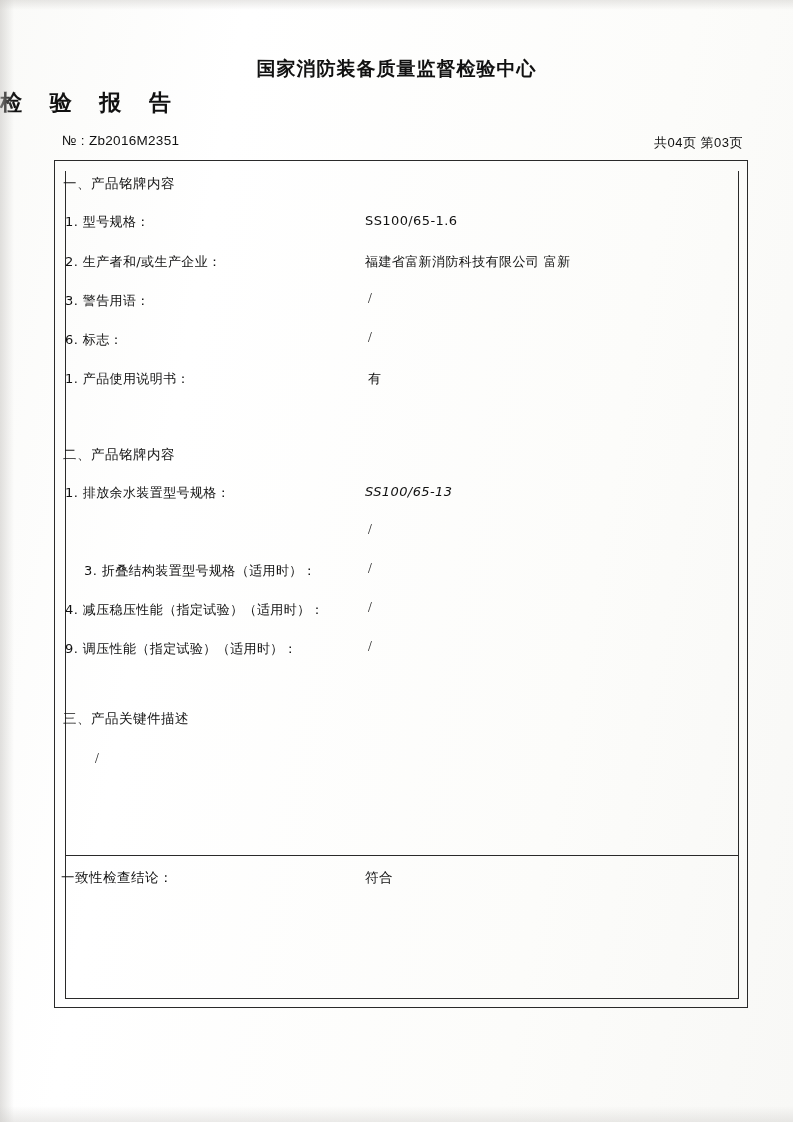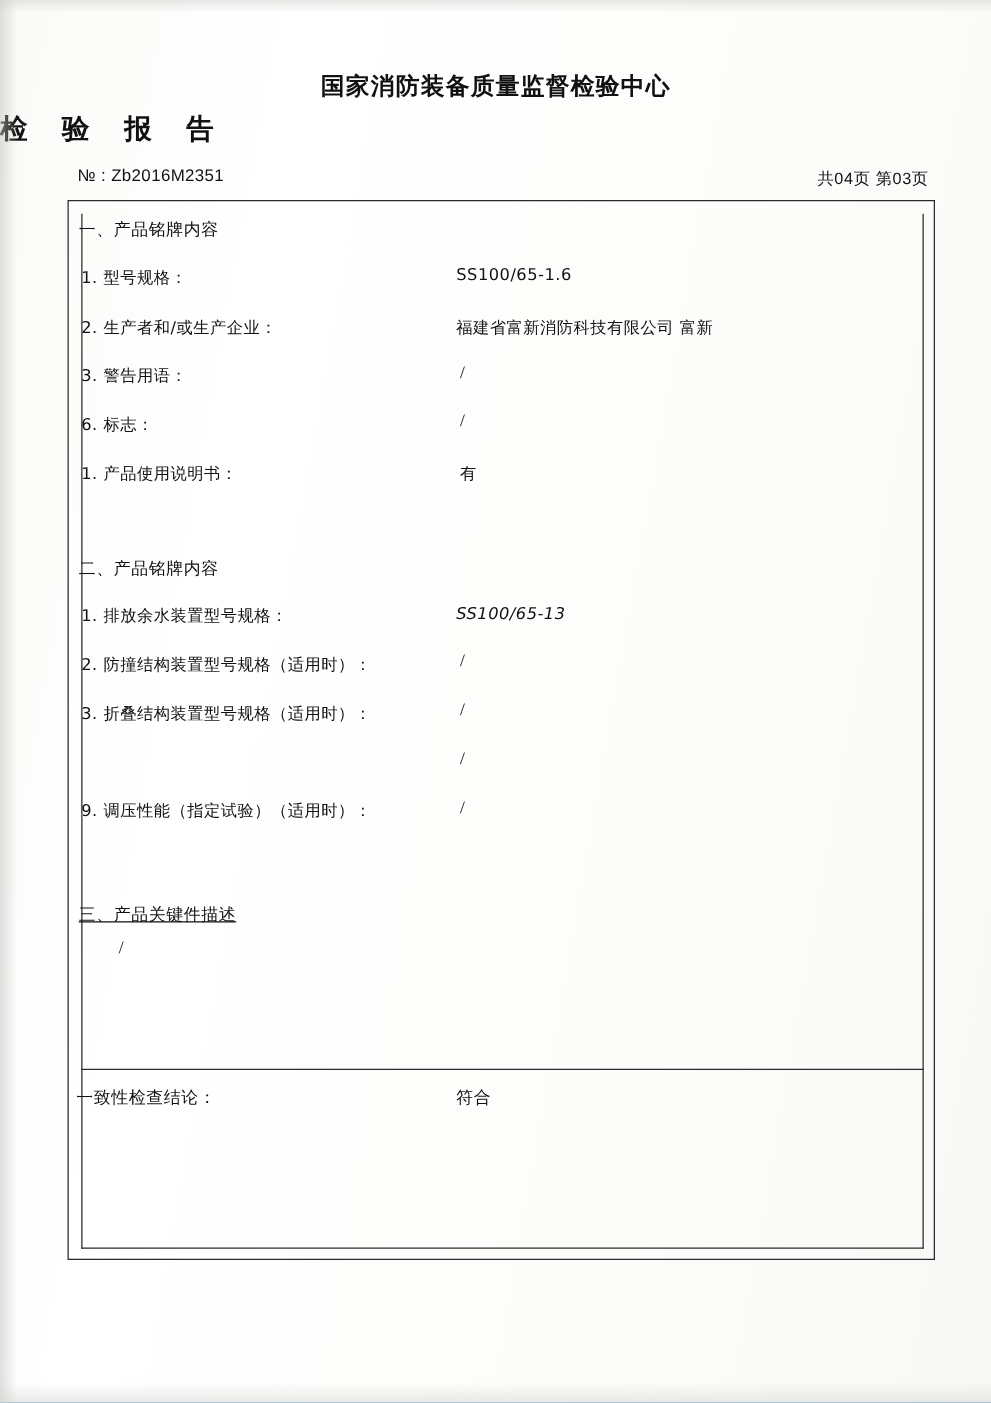--- a/index.html
+++ b/index.html
@@ -195,32 +195,32 @@
     <div class="row-value slash" style="left:313px; top:169px;">/</div>
 
     <div class="row-label" style="left:10px; top:209px;">1. 产品使用说明书：</div>
     <div class="row-value" style="left:313px; top:209px;">有</div>
 
     <div class="section-head" style="left:8px; top:285px;">二、产品铭牌内容</div>
 
     <div class="row-label" style="left:10px; top:323px;">1. 排放余水装置型号规格：</div>
     <div class="row-value" style="left:310px; top:323px;font-style:italic;">SS100/65-13</div>
 
-    <div class="row-label" style="left:10px; top:362px;">2. 防撞结构装置型号规格（适用时）：</div>
     <div class="row-value slash" style="left:313px; top:361px;">/</div>
 
-    <div class="row-label" style="left:10px; top:401px;">3. 折叠结构装置型号规格（适用时）：</div>
+    <div class="row-label" style="left:10px; top:401px;padding-left:19px;">3. 折叠结构装置型号规格（适用时）：</div>
     <div class="row-value slash" style="left:313px; top:400px;">/</div>
 
+    <div class="row-label" style="left:10px; top:440px;">4. 减压稳压性能（指定试验）（适用时）：</div>
     <div class="row-value slash" style="left:313px; top:439px;">/</div>
 
     <div class="row-label" style="left:10px; top:479px;">9. 调压性能（指定试验）（适用时）：</div>
     <div class="row-value slash" style="left:313px; top:478px;">/</div>
 
-    <div class="section-head" style="left:8px; top:562px;text-decoration:underline;">三、产品关键件描述</div>
+    <div class="section-head" style="left:8px; top:549px;">三、产品关键件描述</div>
     <div class="row-value slash" style="left:40px; top:590px;">/</div>
 
     <div class="conclusion-label" style="left:6px; top:708px;">一致性检查结论：</div>
     <div class="conclusion-value" style="left:310px; top:708px;">符合</div>
   </div>
 
   <div class="edge-shadow-left"></div>
   <div class="edge-shadow-top"></div>
   <div class="edge-shadow-bottom"></div>
 </div>

